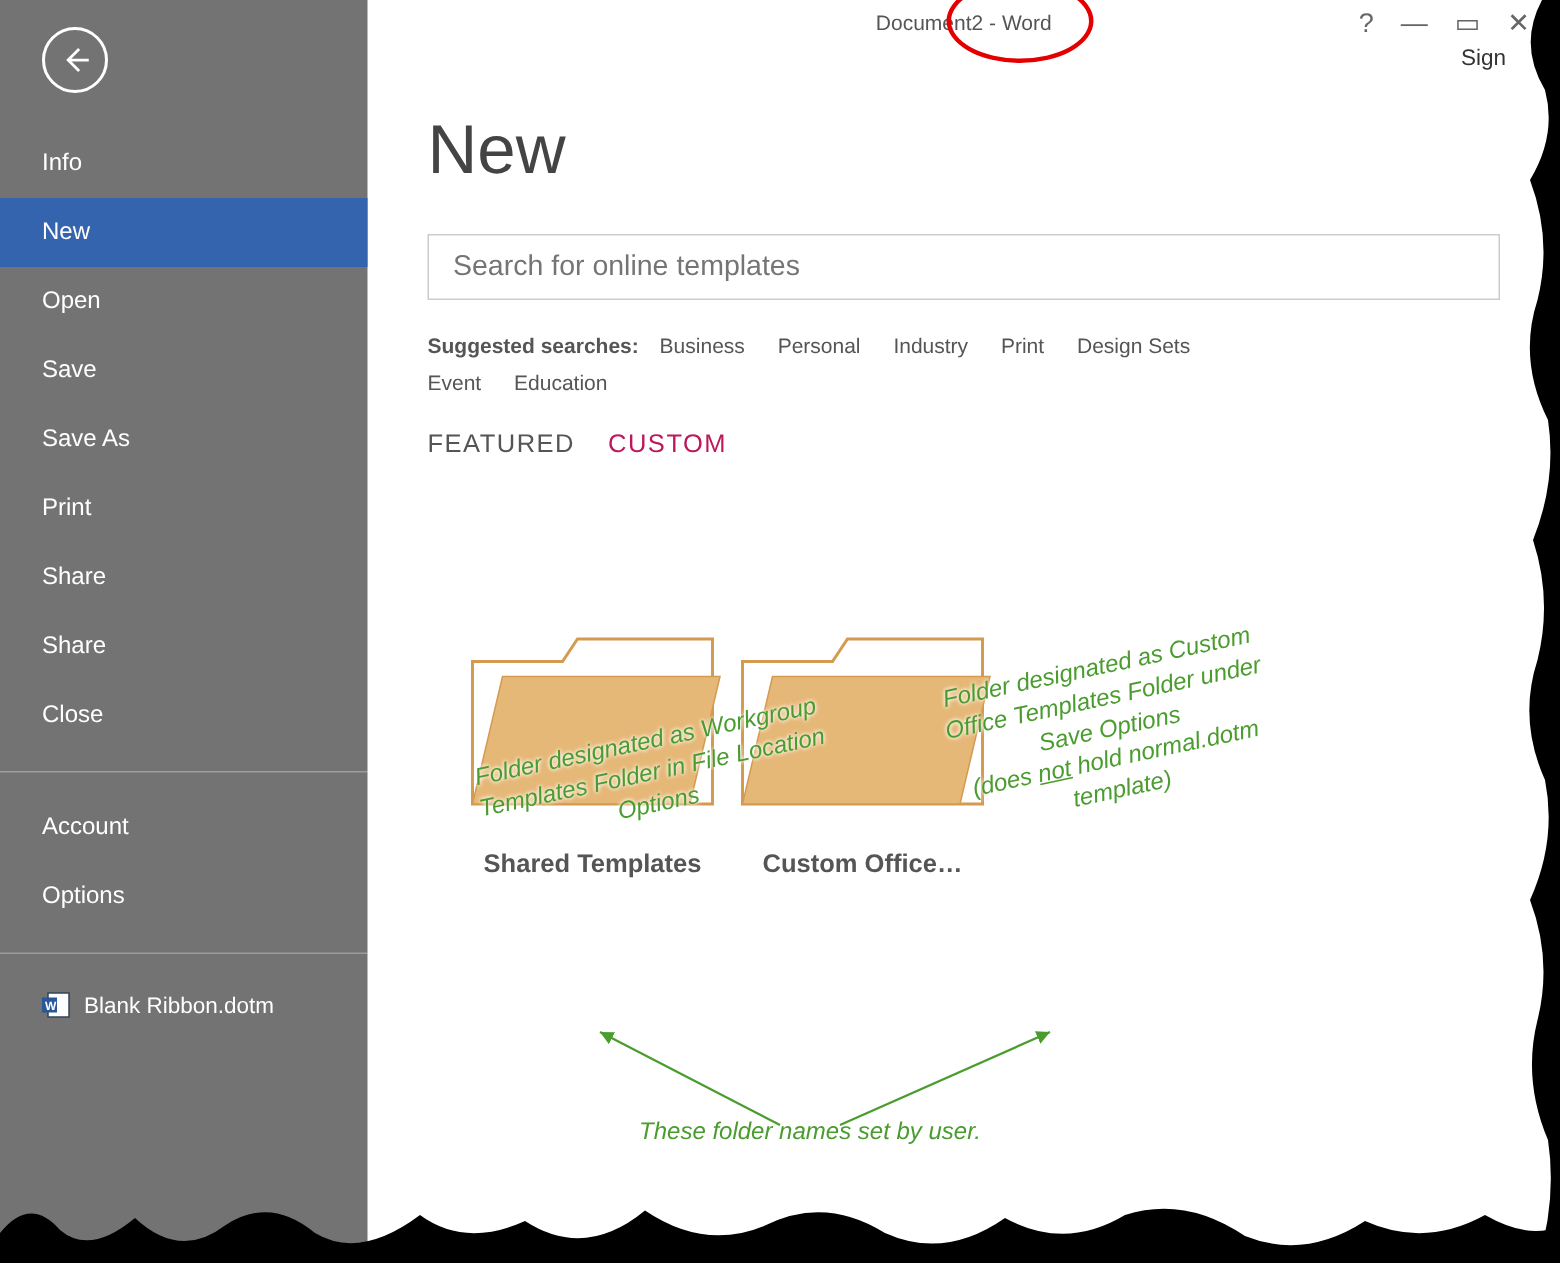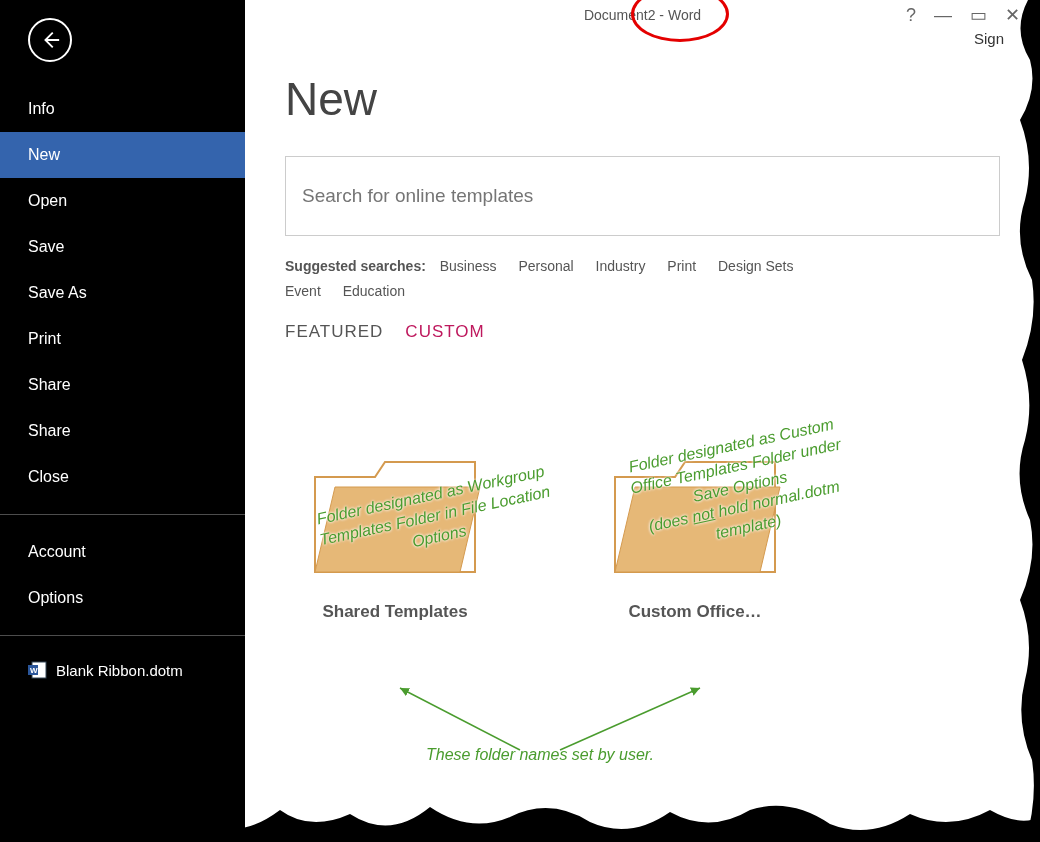--- a/index.html
+++ b/index.html
@@ -7,21 +7,21 @@
       font-family: 'Segoe UI', Tahoma, sans-serif;
       width: 1040px;
       height: 842px;
       overflow: hidden;
       background: #fff;
       position: relative;
     }
     .container { display: flex; height: 100%; }
     .sidebar {
       width: 245px;
-      background: #000000;
+      background: #737373;
       color: #fff;
       display: flex;
       flex-direction: column;
       padding-top: 18px;
     }
     .back-circle {
       width: 44px; height: 44px;
       border: 2px solid #fff;
       border-radius: 50%;
       margin-left: 28px;
@@ -64,41 +64,40 @@
       color: #555;
     }
     .titlebar .controls { display: flex; gap: 18px; align-items: center; }
     .titlebar .ctl { cursor: pointer; font-size: 18px; color: #666; }
     .signin { text-align: right; padding-right: 36px; font-size: 15px; color: #333; cursor: pointer; }
     .content { padding: 25px 40px 0 40px; }
     .page-heading { font-size: 46px; font-weight: 300; color: #444; margin-bottom: 30px; }
     .search-box {
       width: 100%;
       border: 1px solid #ccc;
-      padding: 28px 16px;
+      padding: 10px 16px;
       font-size: 19px;
       color: #999;
       margin-bottom: 18px;
     }
     .suggested-row { font-size: 14px; color: #555; line-height: 1.8; margin-bottom: 18px; }
     .suggested-row .label { font-weight: 600; margin-right: 10px; }
     .suggested-row .sugg { margin-right: 18px; cursor: pointer; color: #555; }
     .tabs-row { display: flex; gap: 22px; font-size: 17px; letter-spacing: 1px; position: relative; }
     .tab { color: #555; cursor: pointer; }
     .tab.active { color: #be185d; }
     .red-circle {
       position: absolute;
       border: 3px solid #e40000;
       border-radius: 50%;
       width: 98px; height: 56px;
       left: 386px; top: -14px;
     }
     .template-area {
       display: flex;
-      gap: 120px;
       padding: 110px 40px 0 60px;
       position: relative;
     }
     .template-item { text-align: center; cursor: pointer; }
     .folder-icon {
       width: 180px; height: 130px;
       position: relative;
       margin: 0 auto 20px;
     }
     .folder-back {

